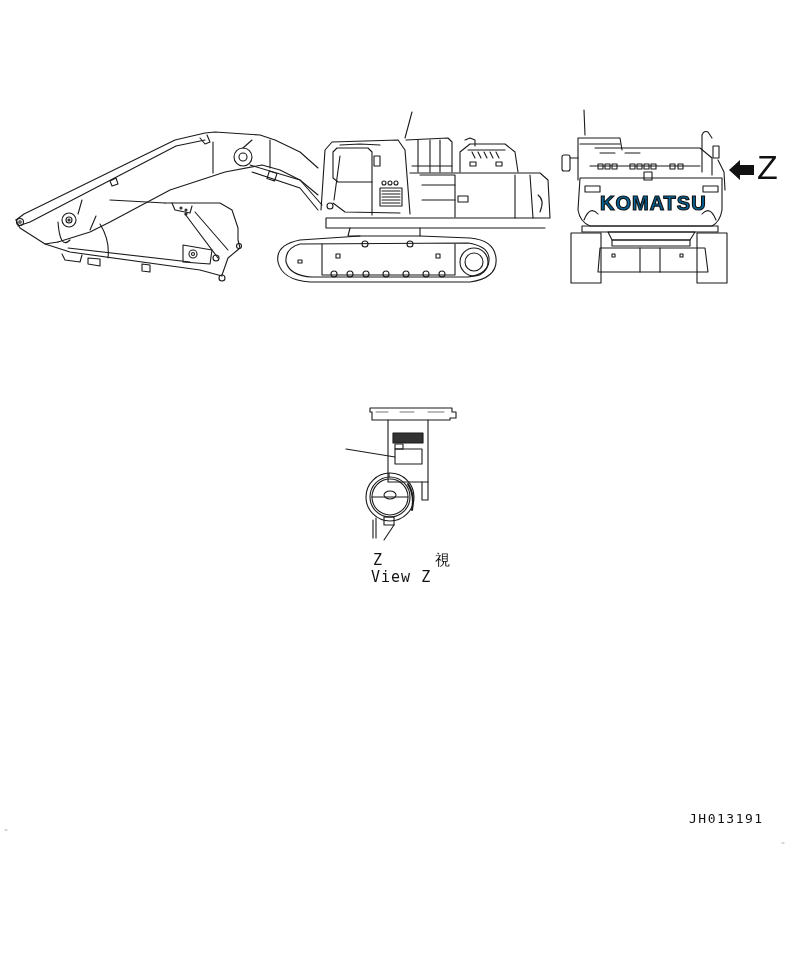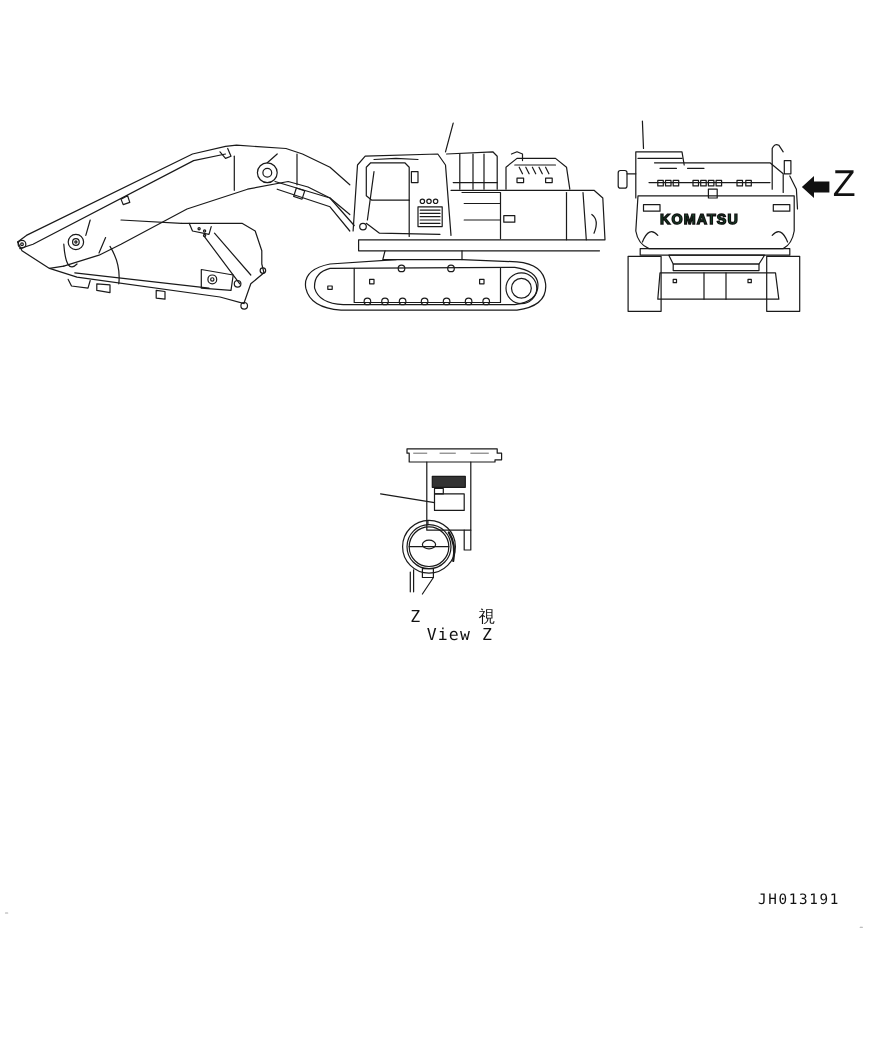--- a/index.html
+++ b/index.html
@@ -2,23 +2,23 @@
 <html><head>
 <meta charset="utf-8">
 <style>
   html, body { margin: 0; padding: 0; background: #ffffff; }
   body { width: 792px; height: 961px; position: relative; overflow: hidden; font-family: "DejaVu Sans Mono", monospace; }
   .canvas { position: absolute; left: 0; top: 0; width: 792px; height: 961px; }
   svg { position: absolute; left: 0; top: 0; }
   .lbl { position: absolute; color: #111; font-family: "DejaVu Sans Mono", "Liberation Mono", monospace; white-space: nowrap; text-align: right; }
   .view-arrow-letter { position: absolute; left: 757px; top: 150px; font-family: "Liberation Sans", sans-serif; font-size: 34px; font-weight: 300; color: #111; line-height: 1; }
   .view-caption-jp { left: 373px; top: 551px; font-size: 15px; letter-spacing: 22px; }
-  .view-caption-en { left: 388px; top: 568px; font-size: 15px; letter-spacing: 1px; }
+  .view-caption-en { left: 371px; top: 568px; font-size: 15px; letter-spacing: 1px; }
   .drawing-id { left: 689px; top: 811px; font-size: 13px; letter-spacing: 1.5px; }
-  .komatsu { position: absolute; left: 600px; top: 192px; font-family: "Liberation Sans", sans-serif; font-weight: bold; font-size: 13px; letter-spacing: 1px; color: #14532d; -webkit-text-stroke: 1.2px #111; }
+  .komatsu { position: absolute; left: 600px; top: 192px; font-family: "Liberation Sans", sans-serif; font-weight: bold; font-size: 20px; letter-spacing: 1px; color: #0369a1; -webkit-text-stroke: 1.2px #111; }
 </style>
 </head>
 <body>
 
 <div class="canvas">
 
 <svg width="792" height="961" viewBox="0 0 792 961" fill="none" stroke="#1a1a1a" stroke-width="1.1" stroke-linejoin="round" stroke-linecap="round">
 
   <g>
 

